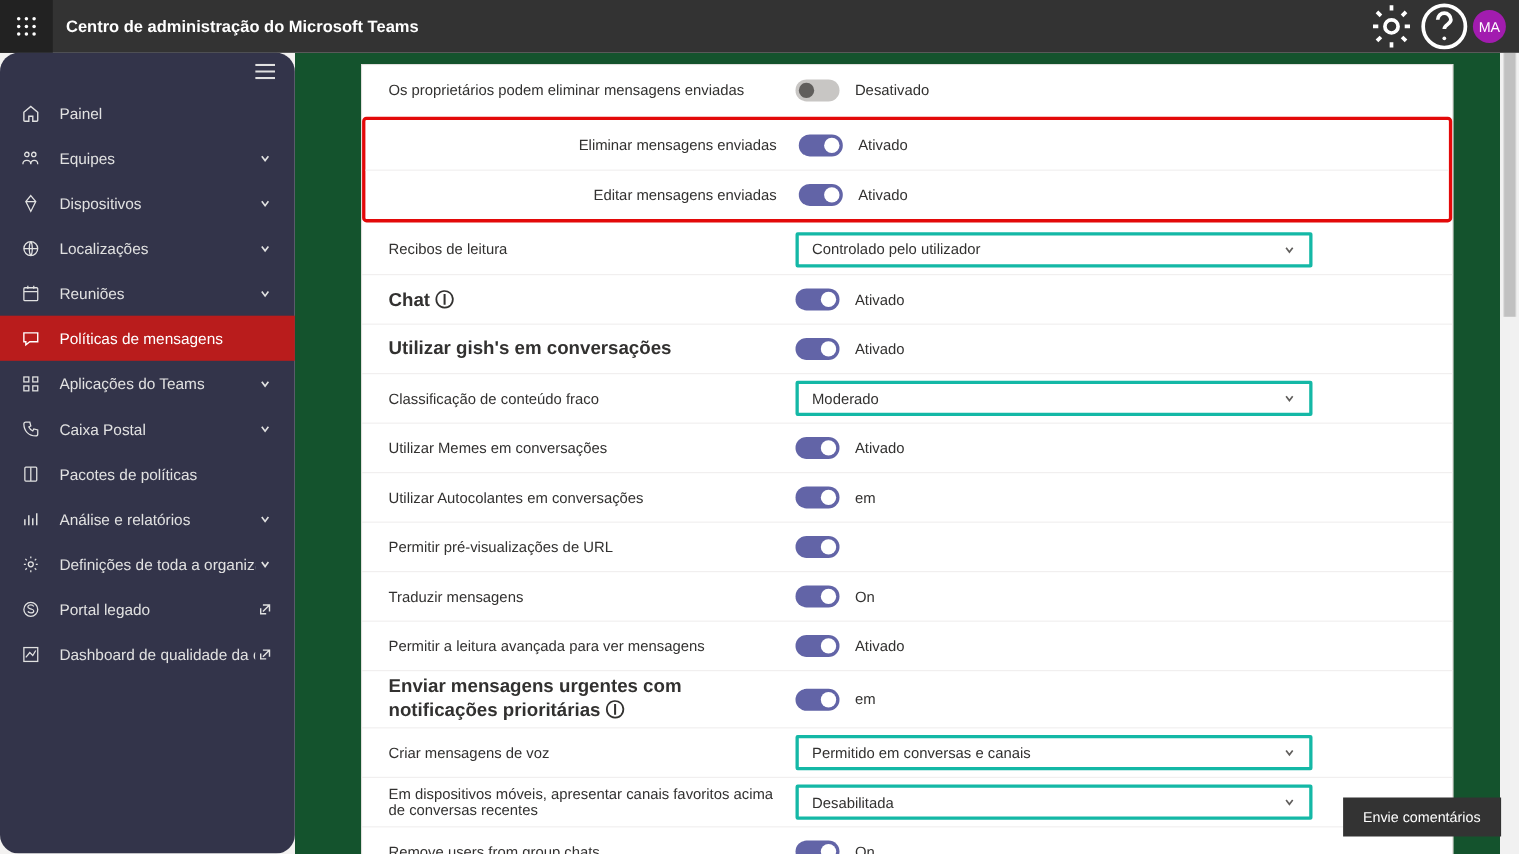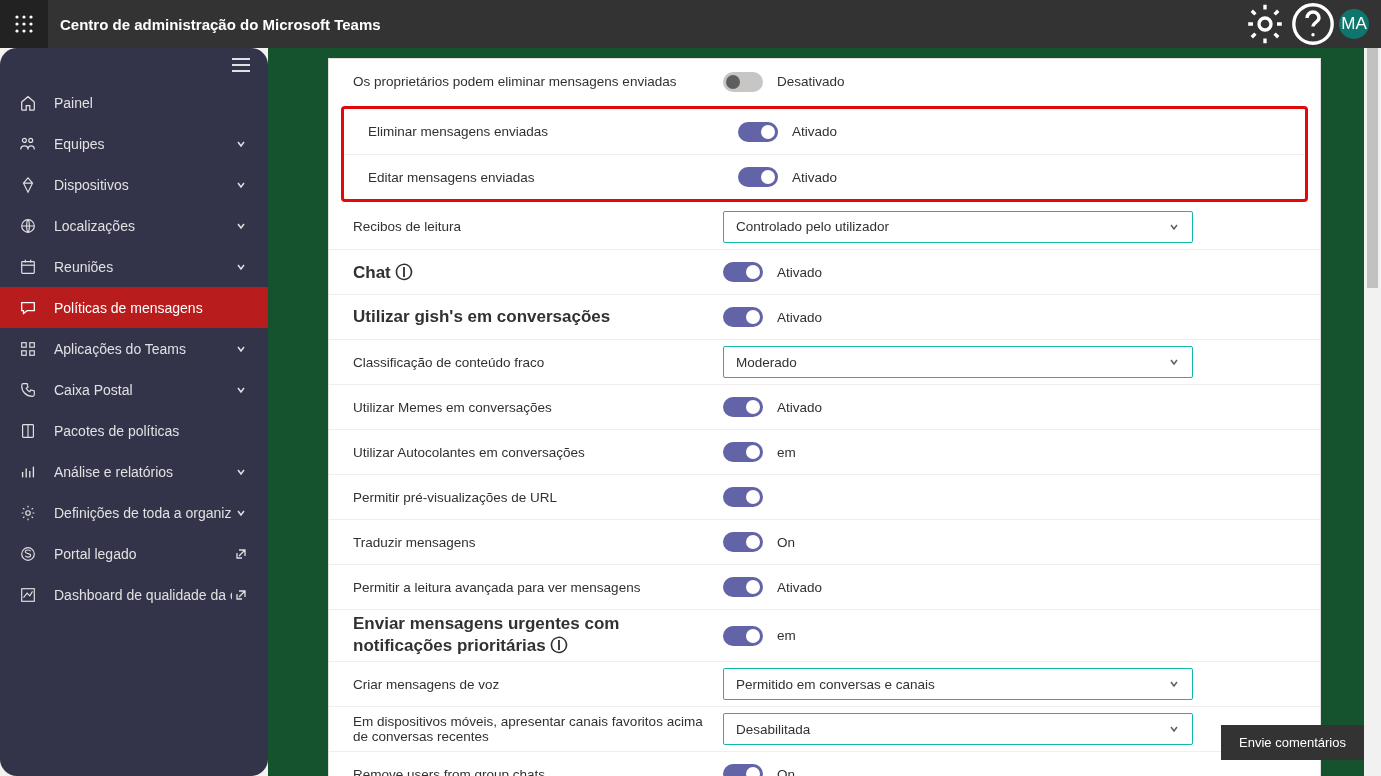--- a/index.html
+++ b/index.html
@@ -38,23 +38,23 @@
     height: 48px;
     display: flex;
     align-items: center;
     justify-content: center;
     cursor: pointer;
   }
   .avatar {
     width: 30px;
     height: 30px;
     border-radius: 50%;
-    background: #0f766e;
+    background: #a21caf;
     color: #fff;
-    font-size: 17px;
+    font-size: 13px;
     display: flex;
     align-items: center;
     justify-content: center;
     margin: 0 12px 0 2px;
     font-weight: 500;
   }
   .shell {
     display: flex;
     height: calc(776px - 48px);
   }
@@ -154,35 +154,36 @@
     background: #fff;
     position: absolute;
     top: 3px;
   }
   .toggle.on .knob { right: 3px; }
   .toggle.off .knob { left: 3px; background: #605e5c; }
   .toggle-text { font-size: 13.5px; color: #323130; }
   .dropdown {
     width: 470px;
     height: 32px;
-    border: 1px solid #14b8a6;
+    border: 3px solid #14b8a6;
     background: #fff;
     display: flex;
     align-items: center;
     padding: 0 12px;
     font-size: 13.5px;
     cursor: pointer;
     justify-content: space-between;
     border-radius: 2px;
   }
   .dropdown svg { width: 12px; height: 12px; }
   .highlight-box {
     border: 3px solid #e30909;
     border-radius: 4px;
-    margin: 2px 12px;
+    margin: 2px 0;
+    text-align: right;
   }
   .feedback {
     position: fixed;
     right: 17px;
     bottom: 16px;
     background: #333;
     color: #fff;
     font-size: 13px;
     padding: 10px 18px;
     cursor: pointer;

